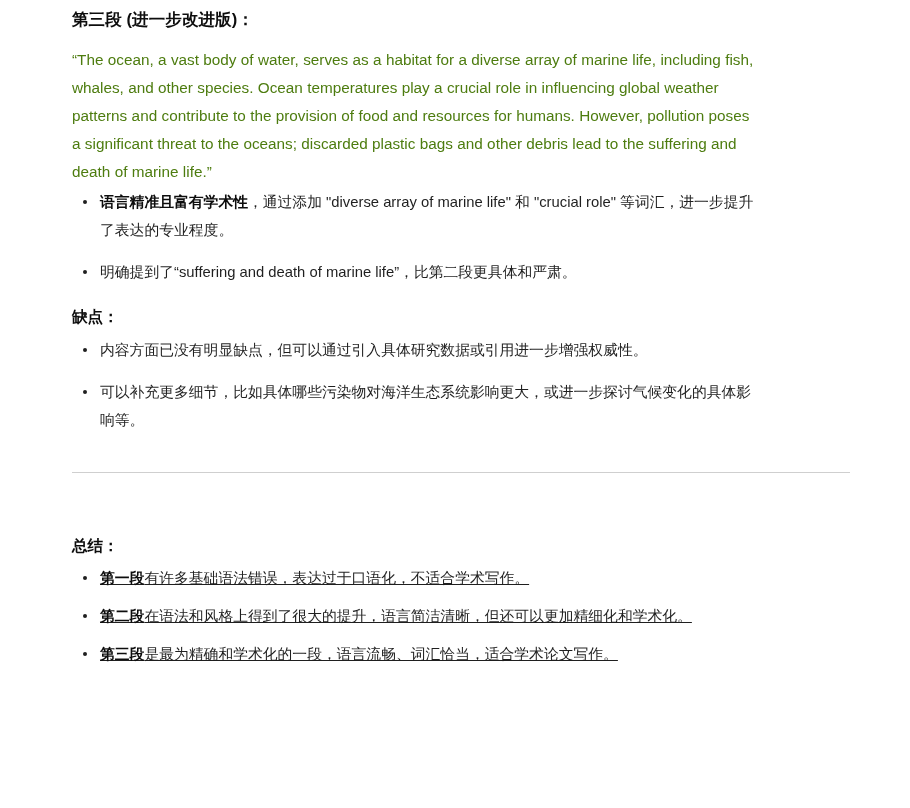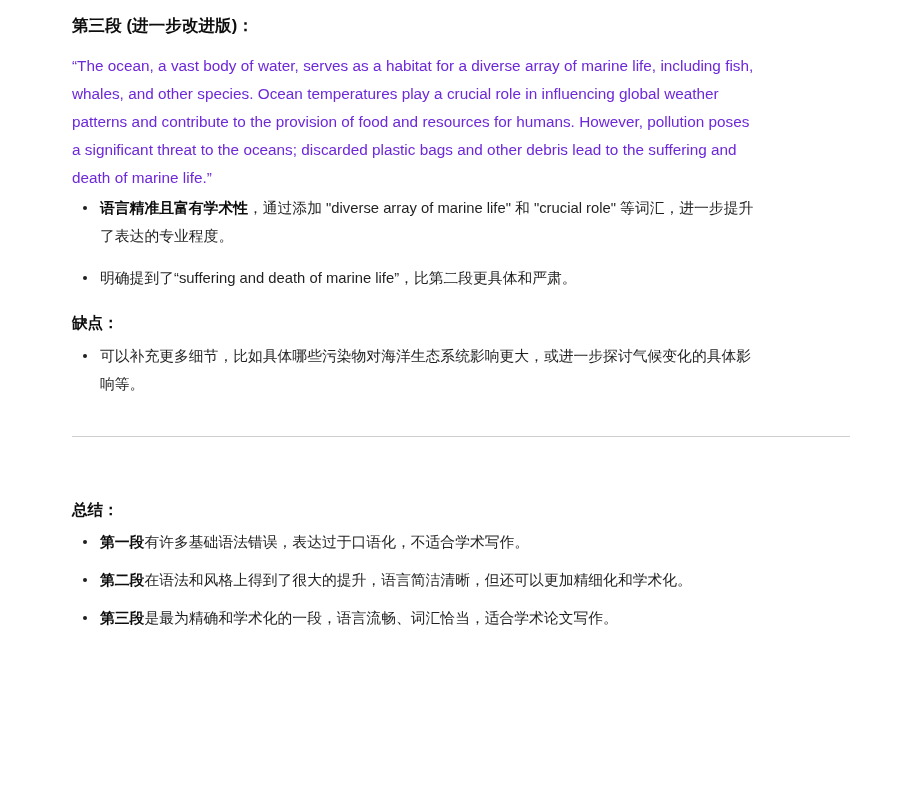--- a/index.html
+++ b/index.html
@@ -12,21 +12,21 @@
     height: 808px;
     overflow: hidden;
     font-family: "Liberation Sans", "DejaVu Sans", sans-serif;
     color: #1a1a1a;
     -webkit-font-smoothing: antialiased;
   }
 
   .doc {
     box-sizing: border-box;
     width: 822px;
-    padding: 14px 65px 0 72px;
+    padding: 8px 65px 0 72px;
   }
 
   
   .h-section {
     font-size: 16.5px;
     font-weight: 700;
     line-height: 1.45;
     color: #0d0d0d;
     margin: 0 0 14px 0;
     letter-spacing: .1px;
@@ -37,21 +37,21 @@
     color: #0d0d0d;
     margin: 20px 0 8px 0;
     line-height: 1.4;
   }
   .h-sub.tight { margin-top: 18px; }
 
   
   .para {
     font-size: 15.3px;
     line-height: 28px;
-    color: #6d28d9;
+    color: #4d7c0f;
     margin: 0 0 2px 0;
     max-width: 745px;
     text-align: left;
     word-spacing: .1px;
   }
   .para-cn {
     font-size: 14.8px;
     line-height: 27px;
     color: #1f1f1f;
     margin: 14px 0 0 0;
@@ -76,21 +76,21 @@
   .blist li:last-child { margin-bottom: 0; }
   .blist li .bullet {
     position: absolute;
     left: 11px;
     top: 12px;
     width: 4px;
     height: 4px;
     border-radius: 50%;
     background: #1f1f1f;
   }
-  .blist.sum li { margin-bottom: 10px; }
+  .blist.sum li { margin-bottom: 10px; text-decoration: underline; }
 
   b, .bold { font-weight: 700; color: #0d0d0d; }
 
   
   .divider {
     border: 0;
     border-top: 1px solid #cfcfcf;
     margin: 38px 0 0 0;
     width: 778px;
   }
@@ -118,20 +118,24 @@
     <li>
       <span class="bullet"></span>
       <b></b>
     </li>
   </ul>
 
   <h3 class="h-sub">缺点：</h3>
   <ul class="blist">
     <li>
       <span class="bullet"></span>
+      <b></b><span>内容方面已没有明显缺点，但可以通过引入具体研究数据或引用进一步增强权威性。</span>
+    </li>
+    <li>
+      <span class="bullet"></span>
       <b></b><span>可以补充更多细节，比如具体哪些污染物对海洋生态系统影响更大，或进一步探讨气候变化的具体影响等。</span>
     </li>
   </ul>
 
   <hr class="divider">
 
   <div class="gap-after-divider"></div>
 
   <h3 class="h-sub tight">总结：</h3>
   <ul class="blist sum">

